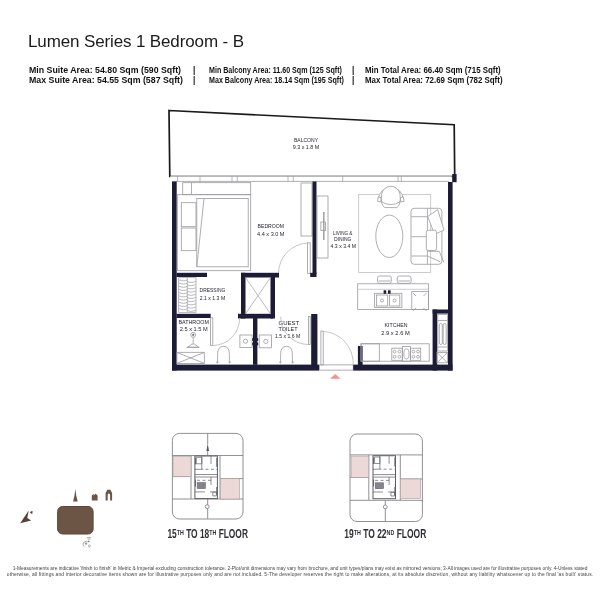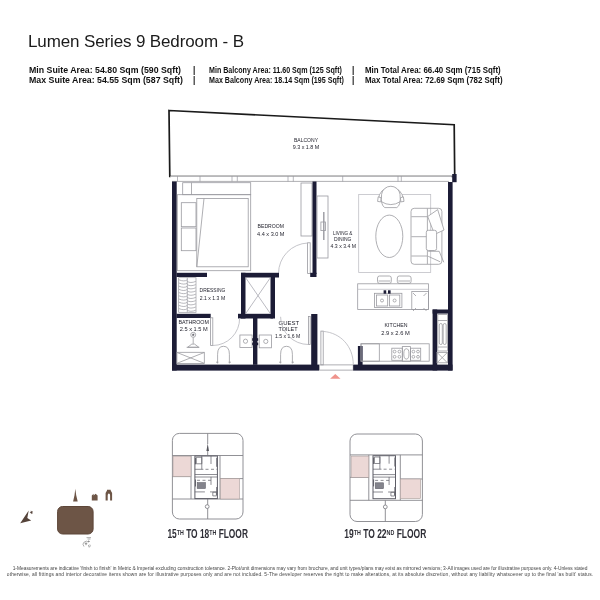--- a/index.html
+++ b/index.html
@@ -2,21 +2,21 @@
 <html><head>
 <meta charset="utf-8">
 <style>
 html,body{margin:0;padding:0;width:600px;height:600px;background:#fff;overflow:hidden}
 body{font-family:"Liberation Sans",sans-serif}
 .abs{position:absolute}
 </style>
 </head>
 <body>
 
-<div class="abs" style="left:28px;top:32.4px;font-size:17px;color:#1b1b1b;letter-spacing:-0.13px">Lumen Series 9 Bedroom - B</div>
+<div class="abs" style="left:28px;top:32.4px;font-size:17px;color:#1b1b1b;letter-spacing:-0.13px">Lumen Series 1 Bedroom - B</div>
 
 <div class="abs" style="left:28.5px;top:65.2px;font-size:8.4px;font-weight:bold;color:#111;white-space:nowrap">
 <span class="abs" style="left:0;transform:scaleX(1.049);transform-origin:0 0">Min Suite Area: 54.80 Sqm (590 Sqft)</span>
 <span class="abs" style="left:164.5px">|</span>
 <span class="abs" style="left:180.5px;transform:scaleX(0.849);transform-origin:0 0">Min Balcony Area: 11.60 Sqm (125 Sqft)</span>
 <span class="abs" style="left:323.5px">|</span>
 <span class="abs" style="left:336.8px;transform:scaleX(0.944);transform-origin:0 0">Min Total Area: 66.40 Sqm (715 Sqft)</span>
 </div>
 
 <div class="abs" style="left:28.5px;top:75.4px;font-size:8.4px;font-weight:bold;color:#111;white-space:nowrap">

